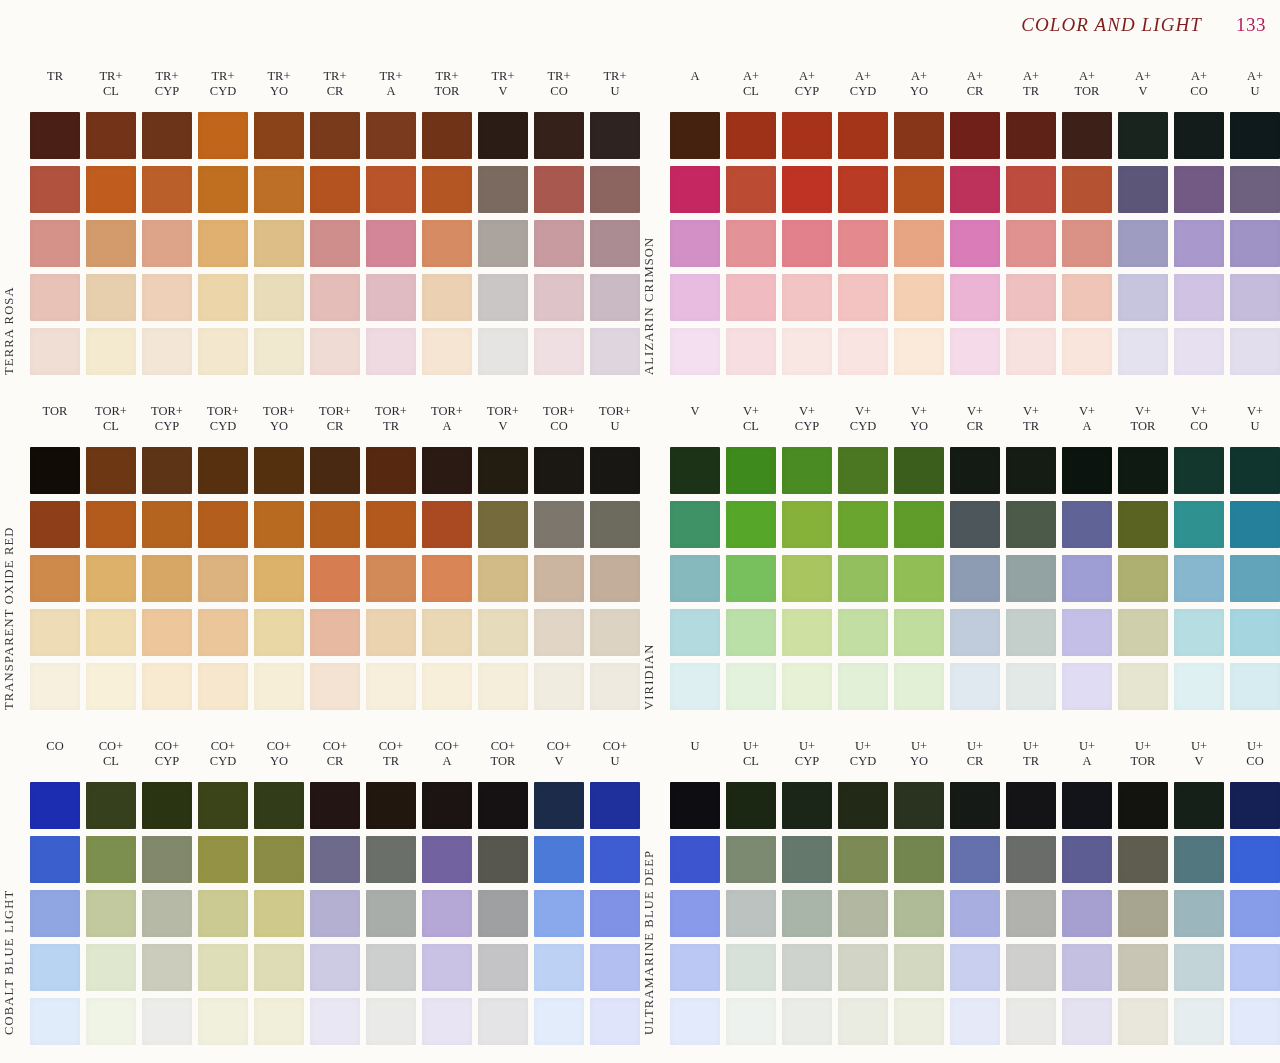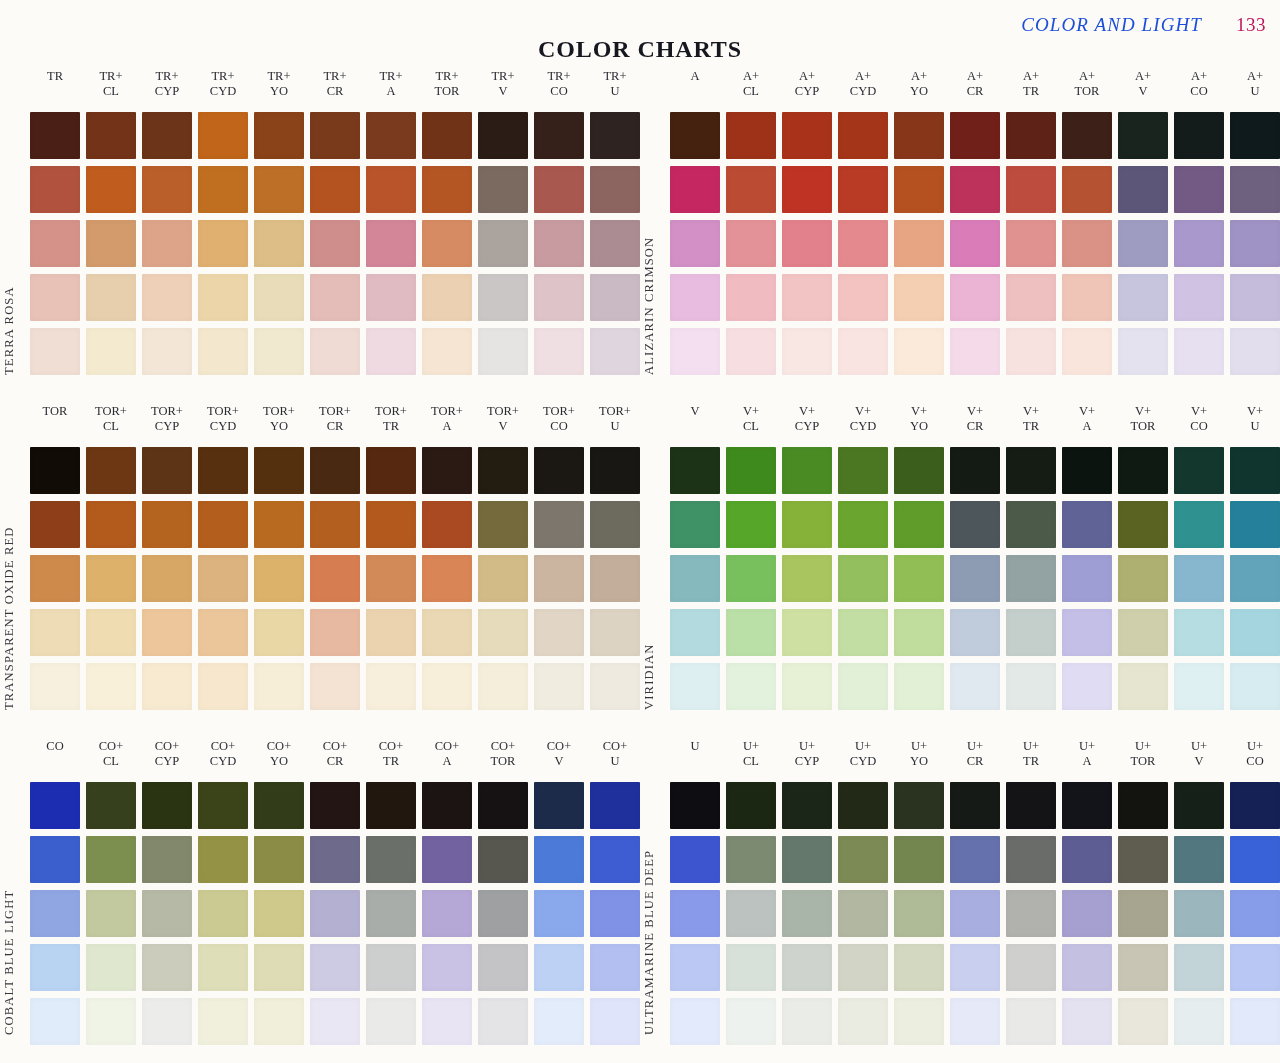--- a/index.html
+++ b/index.html
@@ -26,21 +26,21 @@
     top: 14px;
     right: 14px;
     display: flex;
     align-items: baseline;
     gap: 34px;
   }
   .running-head .rh-title {
     font-style: italic;
     font-size: 19px;
     letter-spacing: 1.1px;
-    color: #1d4ed8;
+    color: #7f1d1d;
     font-family: "Liberation Serif", serif;
   }
   .running-head .rh-page {
     font-size: 19px;
     color: #be185d;
     letter-spacing: .5px;
   }
   
   .main-title {
     position: absolute;
@@ -131,21 +131,20 @@
 </head>
 <body>
 
 <div class="page">
 
   <div class="running-head">
     <div class="rh-title">COLOR AND LIGHT</div>
     <div class="rh-page">133</div>
   </div>
 
-  <div class="main-title">COLOR CHARTS</div>
 
   <div class="charts">
       <div class="chart">
         <div class="chart-sidelabel">
           <span>TERRA ROSA</span>
         </div>
         <div class="chart-body">
           <div class="grid heads">
             <div class="col-head">
               <span class="l1">TR</span>

